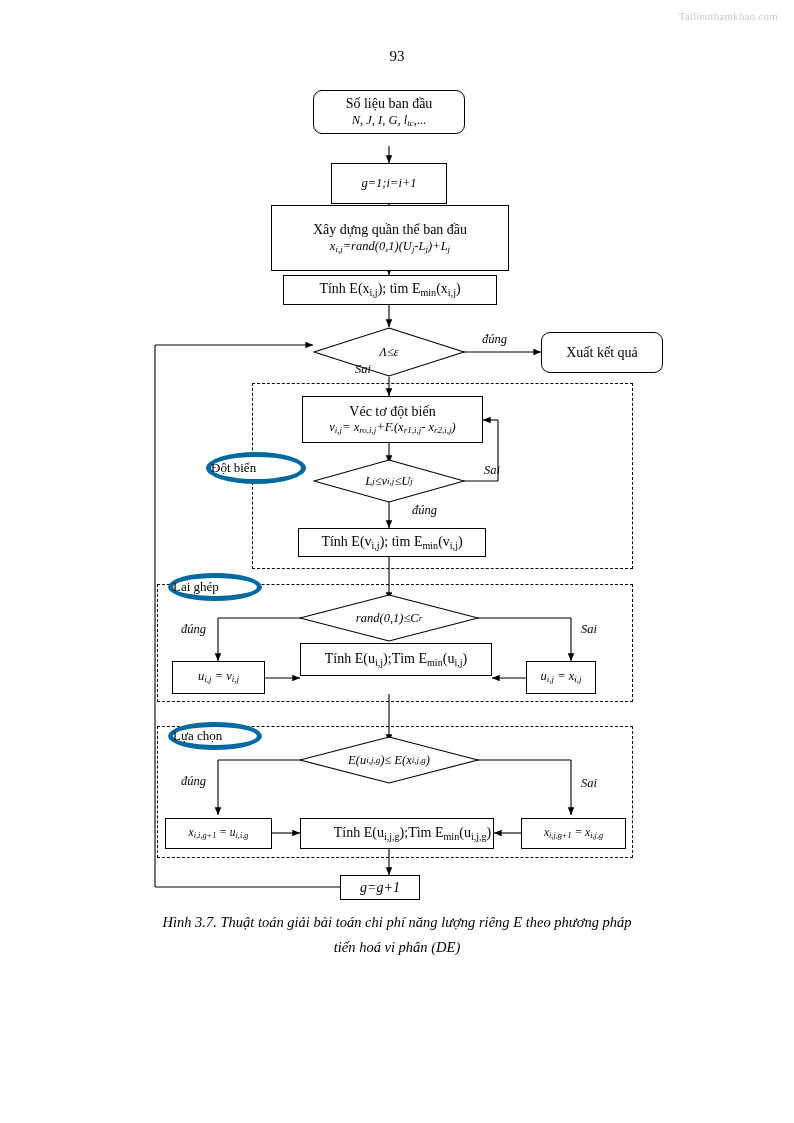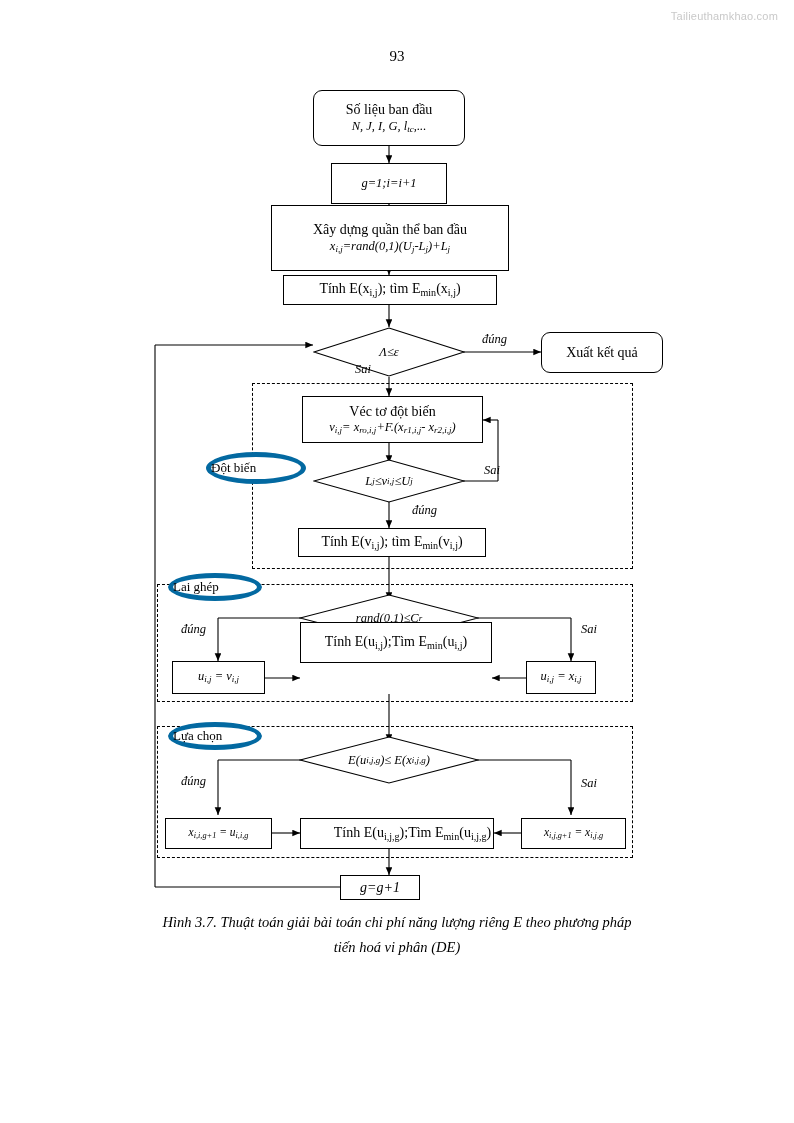--- a/index.html
+++ b/index.html
@@ -12,21 +12,21 @@
     background: #ffffff;
     font-family: "Liberation Serif", serif;
     color: #000000;
     position: relative;
     overflow: hidden;
   }
   .watermark {
     position: absolute;
     top: 10px;
     right: 16px;
-    font-family: Liberation Sans, sans-serif;
+    font-family: Liberation Serif, serif;
     font-size: 11px;
     color: #c9c9c9;
     letter-spacing: 0.2px;
   }
   .page-number {
     position: absolute;
     top: 48px;
     left: 0;
     width: 794px;
     text-align: center;
@@ -186,21 +186,21 @@
       <line x1="521" y1="833" x2="494" y2="833" marker-end="url(#arrow)"></line>
 
       <line x1="389" y1="849" x2="389" y2="875" marker-end="url(#arrow)"></line>
 
       <line x1="340" y1="887" x2="155" y2="887"></line>
       <line x1="155" y1="887" x2="155" y2="345"></line>
       <line x1="155" y1="345" x2="313" y2="345" marker-end="url(#arrow)"></line>
     </g>
   </svg>
 
-  <div class="node box rounded" style="left:313px; top:90px; width:152px; height:56px;">
+  <div class="node box rounded" style="left:313px; top:90px; width:152px; height:44px;">
     <div>Số liệu ban đầu</div>
     <div class="italic small">
       <span>N, J, I, G, l</span><sub>tc</sub><span>,...</span>
     </div>
   </div>
 
   <div class="node box italic small" style="left:331px; top:163px; width:116px; height:41px;">
     <span>g=1;i=i+1</span>
   </div>
 
@@ -282,21 +282,21 @@
   </div>
   <div class="edge-label" style="left:181px; top:622px;">đúng</div>
   <div class="edge-label" style="left:581px; top:622px;">Sai</div>
 
   <div class="node box italic small" style="left:172px; top:661px; width:93px; height:33px;">
     <div>
       <span>u</span><sub>i,j</sub><span> = v</span><sub>i,j</sub>
     </div>
   </div>
 
-  <div class="node box" style="left:300px; top:622px; width:192px; height:41px;">
+  <div class="node box" style="left:300px; top:643px; width:192px; height:33px;">
     <div>
       <span>Tính E(u</span><sub>i,j</sub><span>);Tìm E</span><sub>min</sub><span>(u</span><sub>i,j</sub><span>)</span>
     </div>
   </div>
 
   <div class="node box italic small" style="left:526px; top:661px; width:70px; height:33px;">
     <div>
       <span>u</span><sub>i,j</sub><span> = x</span><sub>i,j</sub>
     </div>
   </div>

